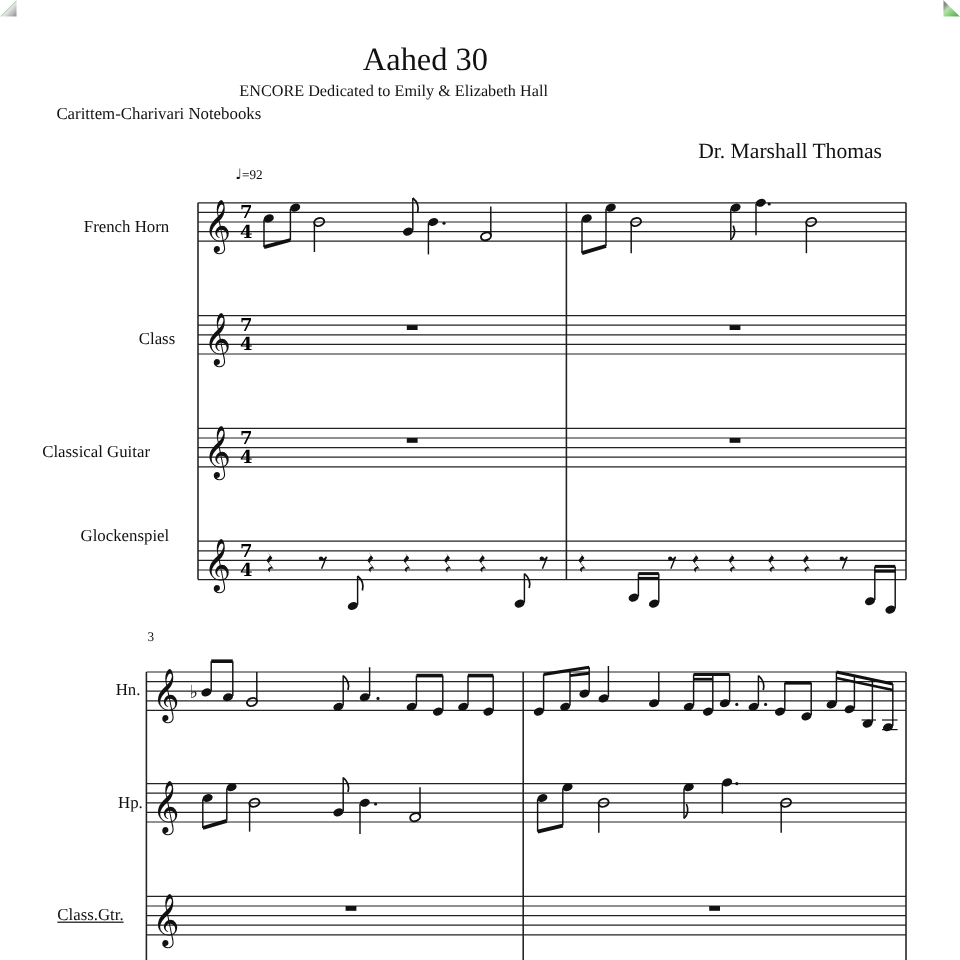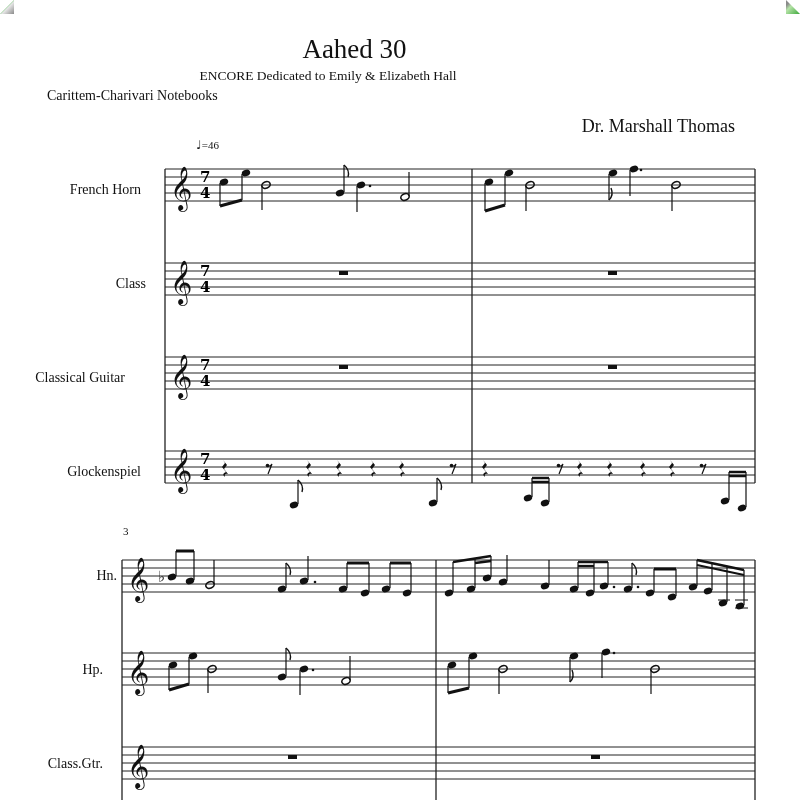--- a/index.html
+++ b/index.html
@@ -22,32 +22,32 @@
 
 <div class="abs corner tl"></div>
 <div class="abs corner tr"></div>
 
 <div class="abs title">Aahed 30</div>
 <div class="abs subtitle">ENCORE Dedicated to Emily &amp; Elizabeth Hall</div>
 <div class="abs left-credit">Carittem-Charivari Notebooks</div>
 <div class="abs right-credit">Dr. Marshall Thomas</div>
 
 <div class="abs tempo">
-  <span style="font-family:'DejaVu Sans',sans-serif;font-size:12px;">♩</span><span>=46</span>
+  <span style="font-family:'DejaVu Sans',sans-serif;font-size:12px;">♩</span><span>=92</span>
 </div>
 
 <div class="abs inst-label" style="right:659px; top:182px;text-align:center;">French Horn</div>
 <div class="abs inst-label" style="right:654px; top:276px;">Class</div>
 <div class="abs inst-label" style="right:675px; top:370px;">Classical Guitar</div>
-<div class="abs inst-label" style="right:659px; top:464px;">Glockenspiel</div>
+<div class="abs inst-label" style="right:659px; top:440px;">Glockenspiel</div>
 
 <div class="abs measure-num">3</div>
 <div class="abs inst-label" style="right:683px; top:568px;">Hn.</div>
-<div class="abs inst-label" style="right:697px; top:662px;text-align:center;">Hp.</div>
-<div class="abs inst-label" style="right:697px; top:756px;">Class.Gtr.</div>
+<div class="abs inst-label" style="right:681px; top:662px;text-align:center;">Hp.</div>
+<div class="abs inst-label" style="right:697px; top:756px;text-decoration:underline;">Class.Gtr.</div>
 
 <svg class="score" width="800" height="800" viewBox="0 0 800 800">
   <defs>
     <g id="staff1">
         <g stroke="#222" stroke-width="1">
       <line x1="165" x2="755" y1="0" y2="0"></line>
           <line x1="165" x2="755" y1="8" y2="8"></line>
           <line x1="165" x2="755" y1="16" y2="16"></line>
           <line x1="165" x2="755" y1="24" y2="24"></line>
           <line x1="165" x2="755" y1="32" y2="32"></line>

